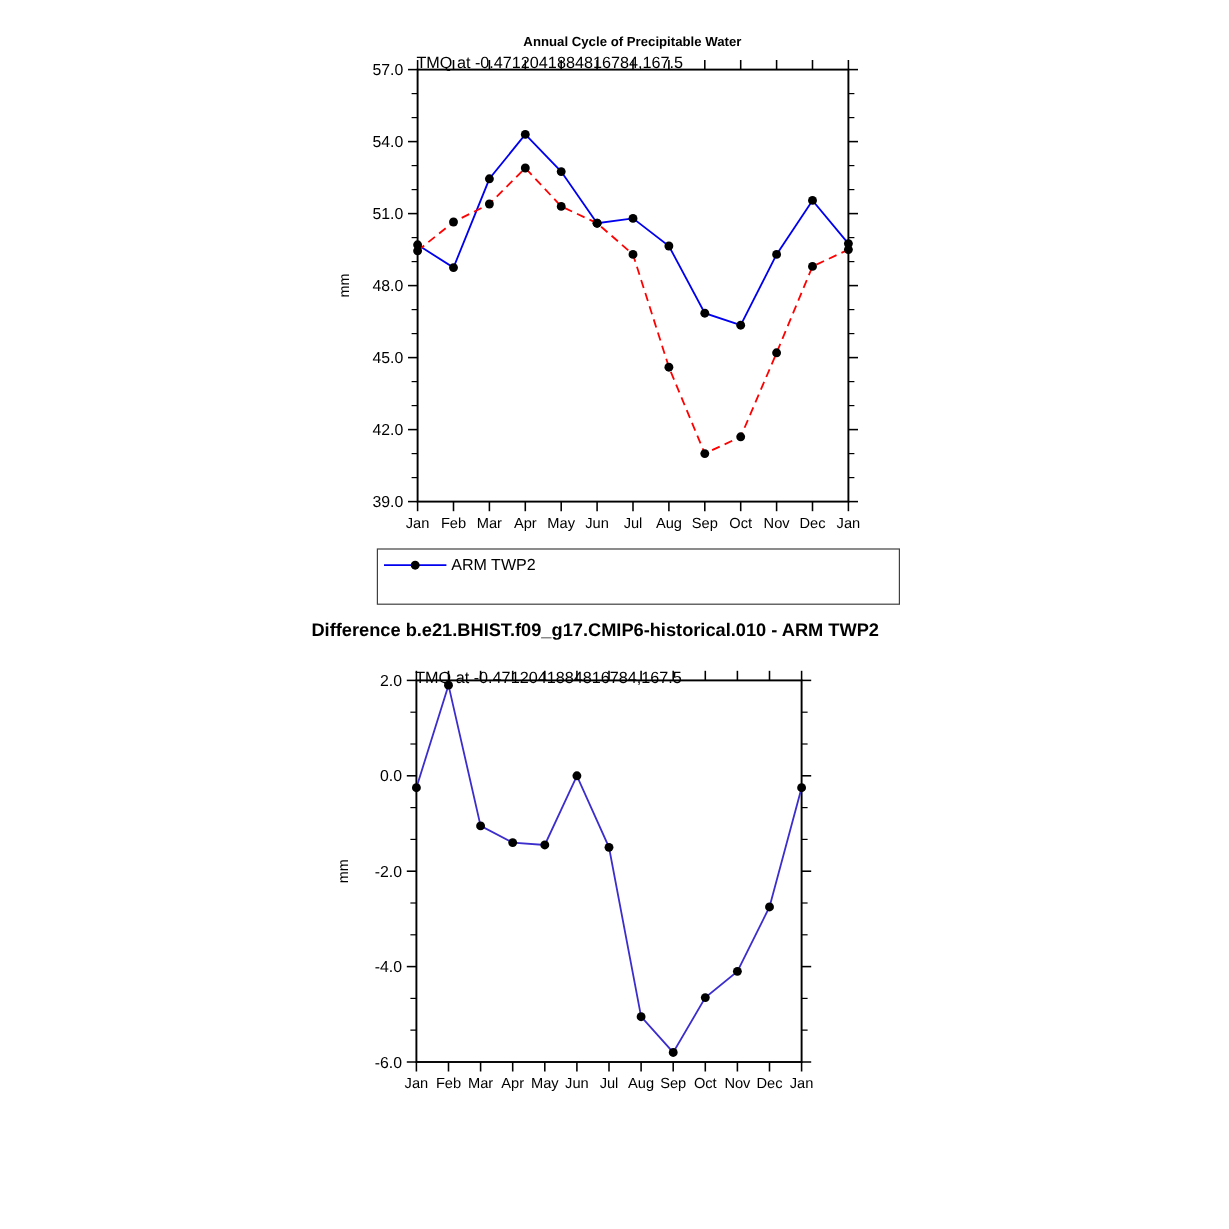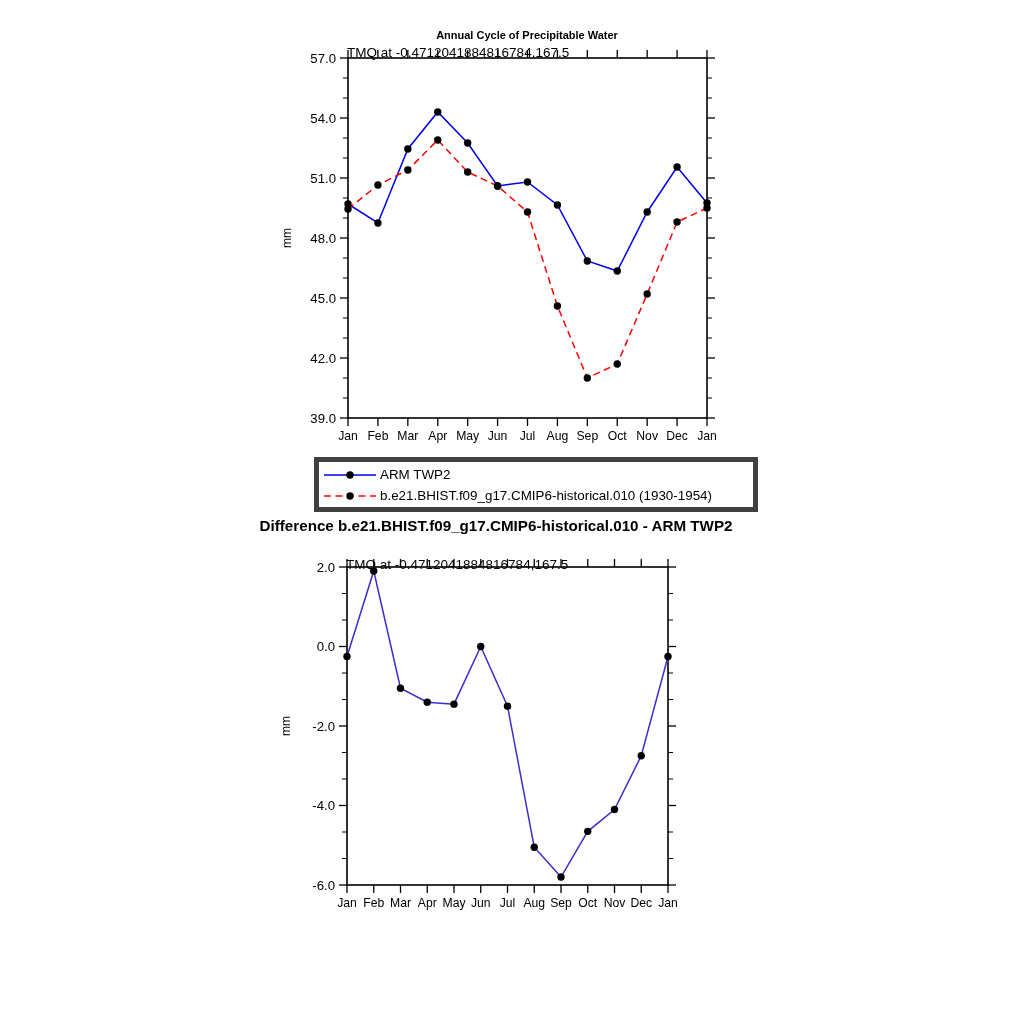--- a/index.html
+++ b/index.html
@@ -39,21 +39,21 @@
     margin-top: 16px;
   }
   #subtitle1 { left: 347px; top: 29px; }
   #subtitle2 { left: 346px; top: 541px; }
   .legend {
     position: absolute;
     left: 314px;
     top: 457px;
     width: 430px;
     height: 43px;
-    border: 5px solid #404040;
+    border: 1px solid #404040;
     padding: 2px 0 0 4px;
     box-sizing: content-box;
     background: #ffffff;
   }
   .legend-row {
     display: flex;
     align-items: center;
     height: 21px;
   }
   .legend-marker {
@@ -288,25 +288,18 @@
   <div id="subtitle1" class="chart-subtitle">TMQ at -0.4712041884816784,167.5</div>
 
   <div class="legend">
     <div class="legend-row">
       <svg id="lm0" class="legend-marker">
           <line x1="1" y1="7" x2="53" y2="7" stroke="#0000ee" stroke-width="1.5"></line>
           <circle cx="27" cy="7" r="3.7" fill="#000000"></circle>
         </svg>
       <span class="legend-label">ARM TWP2</span>
     </div>
-    <div class="legend-row">
-      <svg id="lm1" class="legend-marker">
-          <line x1="1" y1="7" x2="53" y2="7" stroke="#ff0000" stroke-width="1.5" stroke-dasharray="7,4.5"></line>
-          <circle cx="27" cy="7" r="3.7" fill="#000000"></circle>
-        </svg>
-      <span class="legend-label">b.e21.BHIST.f09_g17.CMIP6-historical.010 (1930-1954)</span>
-    </div>
   </div>
 
   <div id="title2" class="chart-title">Difference b.e21.BHIST.f09_g17.CMIP6-historical.010 - ARM TWP2</div>
   <div id="subtitle2" class="chart-subtitle">TMQ at -0.4712041884816784,167.5</div>
 
 </div>
 
 </body></html>

